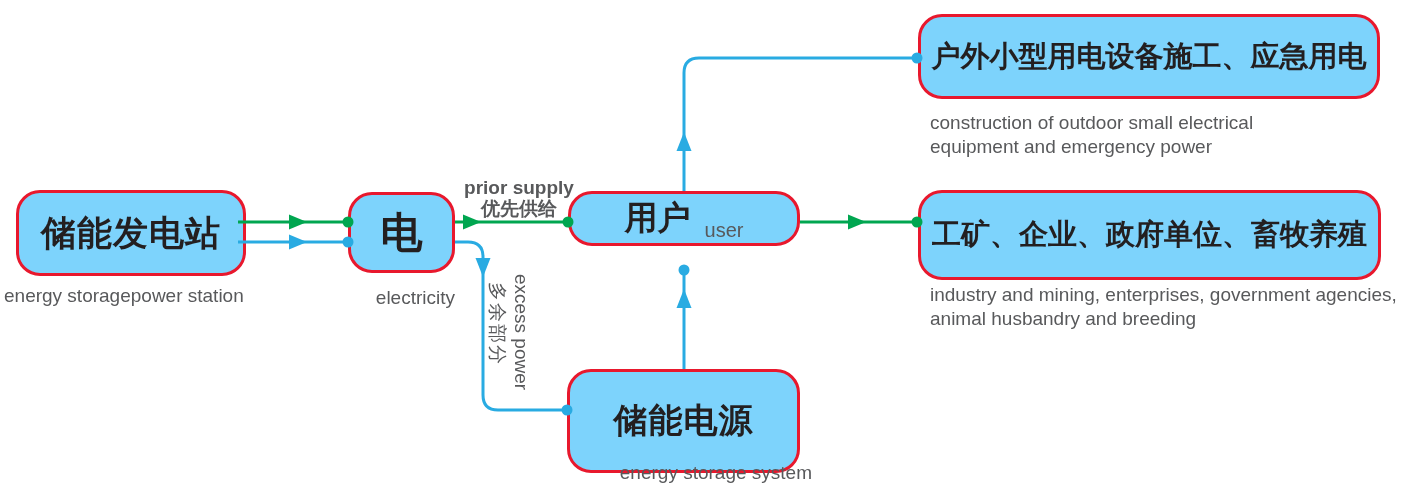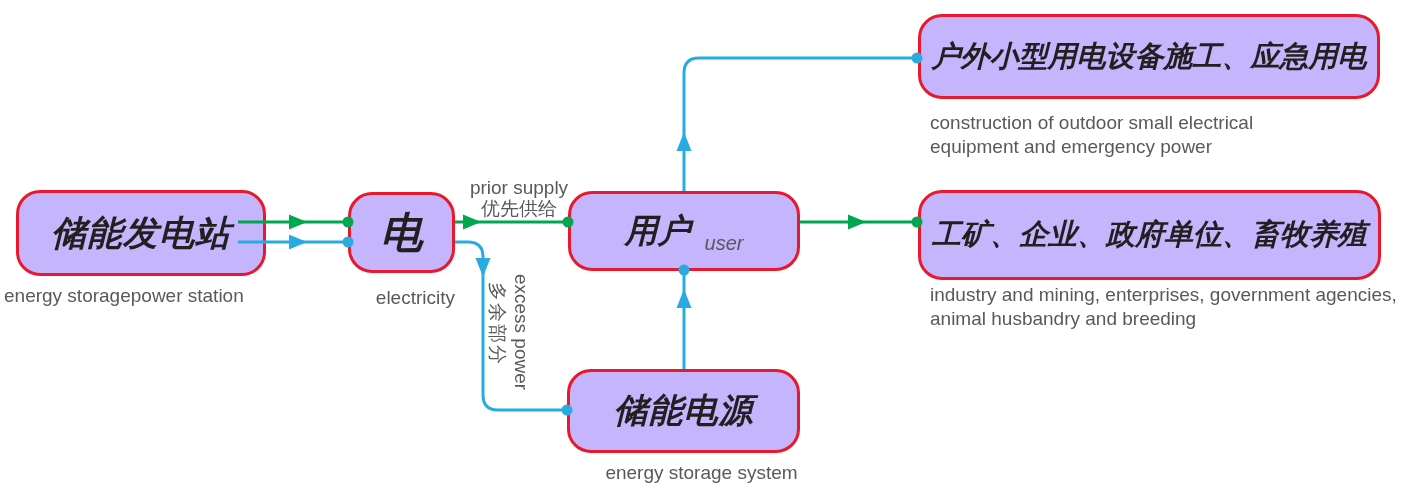--- a/index.html
+++ b/index.html
@@ -1,43 +1,43 @@
 <!DOCTYPE html>
 <html><head>
 <meta charset="utf-8">
 <style>
   html,body { margin:0; padding:0; background:#ffffff; }
   .stage {
     position:relative; width:1405px; height:490px; background:#ffffff;
     font-family:"Liberation Sans", sans-serif; overflow:hidden;
   }
   .node {
-    position:absolute; box-sizing:border-box; background:#c4b5fd;
+    position:absolute; box-sizing:border-box; background:#7dd3fc;
     border:3.5px solid #e8182d; border-radius:24px;
     display:flex; align-items:center; justify-content:center;
-    color:#231f20; font-weight:bold; white-space:nowrap;font-style:italic;
+    color:#231f20; font-weight:bold; white-space:nowrap;
   }
-  .node-station   { left:16px;  top:190px; width:250px; height:86px; font-size:35px; letter-spacing:1px; }
+  .node-station   { left:16px;  top:190px; width:230px; height:86px; font-size:35px; letter-spacing:1px; }
   .node-elec      { left:348px; top:192px; width:107px; height:81px; font-size:42px; }
-  .node-user      { left:568px; top:191px; width:232px; height:80px; font-size:33px; gap:14px; }
+  .node-user      { left:568px; top:191px; width:232px; height:55px; font-size:33px; gap:14px; }
   .node-user .sub { color:#58595b; font-weight:normal; font-size:20px; margin-top:24px; }
-  .node-storage   { left:567px; top:369px; width:233px; height:84px; font-size:34px; letter-spacing:1px; }
+  .node-storage   { left:567px; top:369px; width:233px; height:104px; font-size:34px; letter-spacing:1px; }
   .node-outdoor   { left:918px; top:14px;  width:462px; height:85px; font-size:29px; }
   .node-industry  { left:918px; top:190px; width:463px; height:90px; font-size:29px; }
   .caption {
     position:absolute; color:#58595b; font-size:19px; line-height:24px; white-space:nowrap;
   }
   .cap-station  { left:4px;  top:284px; }
   .cap-elec     { left:348px; top:286px; width:107px; text-align:right; }
-  .cap-storage  { left:573px; top:461px; width:257px; text-align:center; }
+  .cap-storage  { left:555px; top:461px; width:257px; text-align:right; }
   .cap-outdoor  { left:930px; top:111px; }
   .cap-industry { left:930px; top:283px; }
   .edge-label {
     position:absolute; color:#58595b; font-size:19px; line-height:21px;
-    text-align:center; white-space:nowrap;
+    text-align:center; white-space:nowrap;font-weight:bold;
   }
   .lbl-prior { left:443px; top:177px; width:152px; }
   .vlabel {
     position:absolute; color:#58595b; font-size:19px; white-space:nowrap;
     transform:translate(-50%,-50%) rotate(90deg); transform-origin:center;
   }
   .lbl-excess-en { left:521px; top:332px; }
   .lbl-excess-zh { left:497px; top:324px; letter-spacing:2px; }
   svg.wires { position:absolute; left:0; top:0; z-index:3; pointer-events:none; }
   .layer-nodes { position:absolute; inset:0; z-index:2; }

